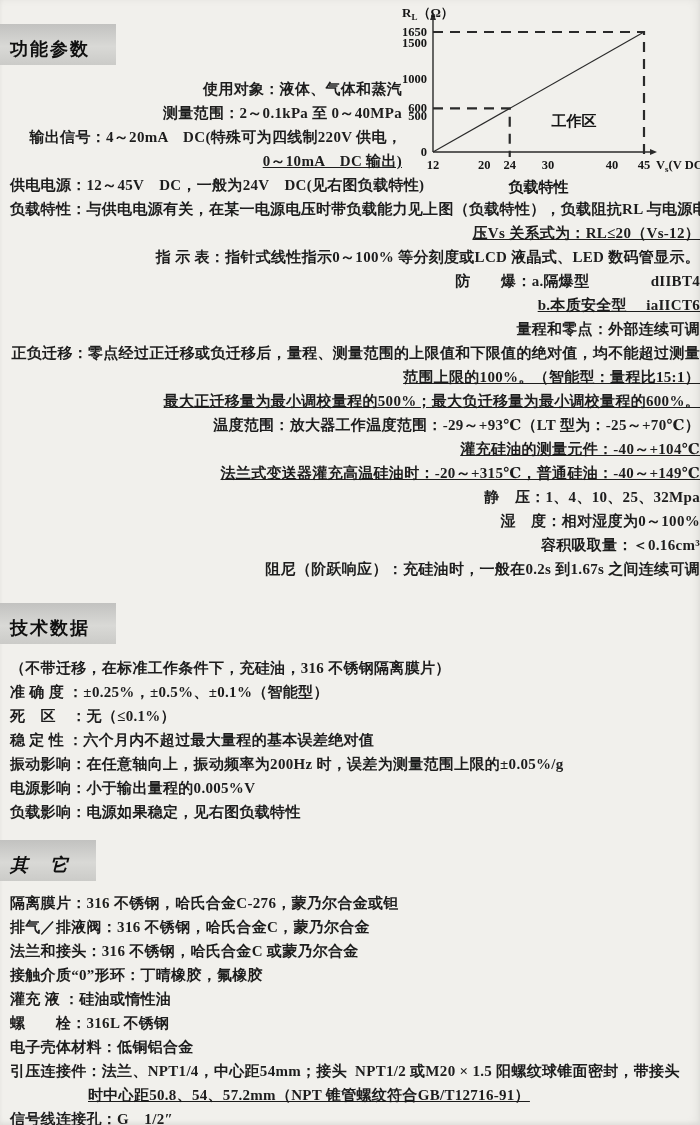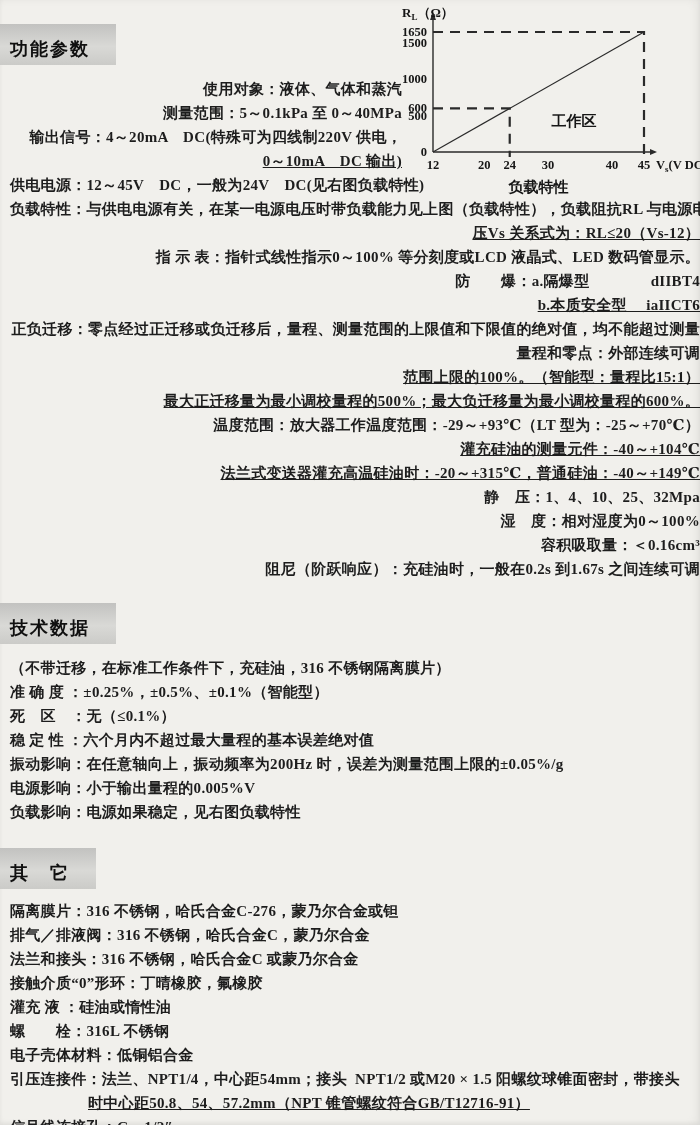--- a/index.html
+++ b/index.html
@@ -19,21 +19,21 @@
     background:linear-gradient(180deg,#c2c2c0 0%,#d9d9d6 55%,#cbcbc8 100%);
     color:#101010;
     font-size:18px;
     font-weight:bold;
     letter-spacing:2px;
     padding:13px 26px 4px 10px;
     margin:0;
   }
   .h1{margin-top:24px;}
   .h2{margin-top:22px;}
-  .h3{margin-top:24px;}
+  .h3{margin-top:16px;font-style:italic;}
   .lines{padding-left:10px;}
   .gap1{margin-top:12px;text-align:right;}
   .gap2{margin-top:12px;}
   .gap3{margin-top:10px;}
   .ln{
     font-size:15px;
     font-weight:600;
     line-height:24px;
     height:24px;
     white-space:pre;
@@ -87,32 +87,32 @@
         <text x="142.5" y="190" text-anchor="middle" font-size="15" font-weight="bold">负载特性</text>
       </svg>
   </div>
 
   
   <div class="sec-h h1">功能参数</div>
 
   <div class="lines gap1">
     <div class="narrow">
       <div class="ln">使用对象：液体、气体和蒸汽</div>
-      <div class="ln">测量范围：5～0.1kPa 至 0～40MPa</div>
+      <div class="ln">测量范围：2～0.1kPa 至 0～40MPa</div>
       <div class="ln">输出信号：4～20mA　DC(特殊可为四线制220V 供电，</div>
       <div class="ln cont">0～10mA　DC 输出)</div>
       <div class="ln">供电电源：12～45V　DC，一般为24V　DC(见右图负载特性)</div>
     </div>
     <div class="ln">负载特性：与供电电源有关，在某一电源电压时带负载能力见上图（负载特性），负载阻抗RL 与电源电</div>
     <div class="ln cont">压Vs 关系式为：RL≤20（Vs-12）</div>
     <div class="ln">指 示 表：指针式线性指示0～100% 等分刻度或LCD 液晶式、LED 数码管显示。</div>
     <div class="ln">防　　爆：a.隔爆型　　　　dIIBT4</div>
     <div class="ln cont">b.本质安全型　 iaIICT6</div>
+    <div class="ln">量程和零点：外部连续可调</div>
     <div class="ln">正负迁移：零点经过正迁移或负迁移后，量程、测量范围的上限值和下限值的绝对值，均不能超过测量</div>
-    <div class="ln">量程和零点：外部连续可调</div>
     <div class="ln cont">范围上限的100%。（智能型：量程比15:1）</div>
     <div class="ln cont">最大正迁移量为最小调校量程的500%；最大负迁移量为最小调校量程的600%。</div>
     <div class="ln">温度范围：放大器工作温度范围：-29～+93℃（LT 型为：-25～+70℃）</div>
     <div class="ln cont">灌充硅油的测量元件：-40～+104℃</div>
     <div class="ln cont">法兰式变送器灌充高温硅油时：-20～+315℃，普通硅油：-40～+149℃</div>
     <div class="ln">静　压：1、4、10、25、32Mpa</div>
     <div class="ln">湿　度：相对湿度为0～100%</div>
     <div class="ln">容积吸取量：＜0.16cm³</div>
     <div class="ln">阻尼（阶跃响应）：充硅油时，一般在0.2s 到1.67s 之间连续可调</div>
   </div>

